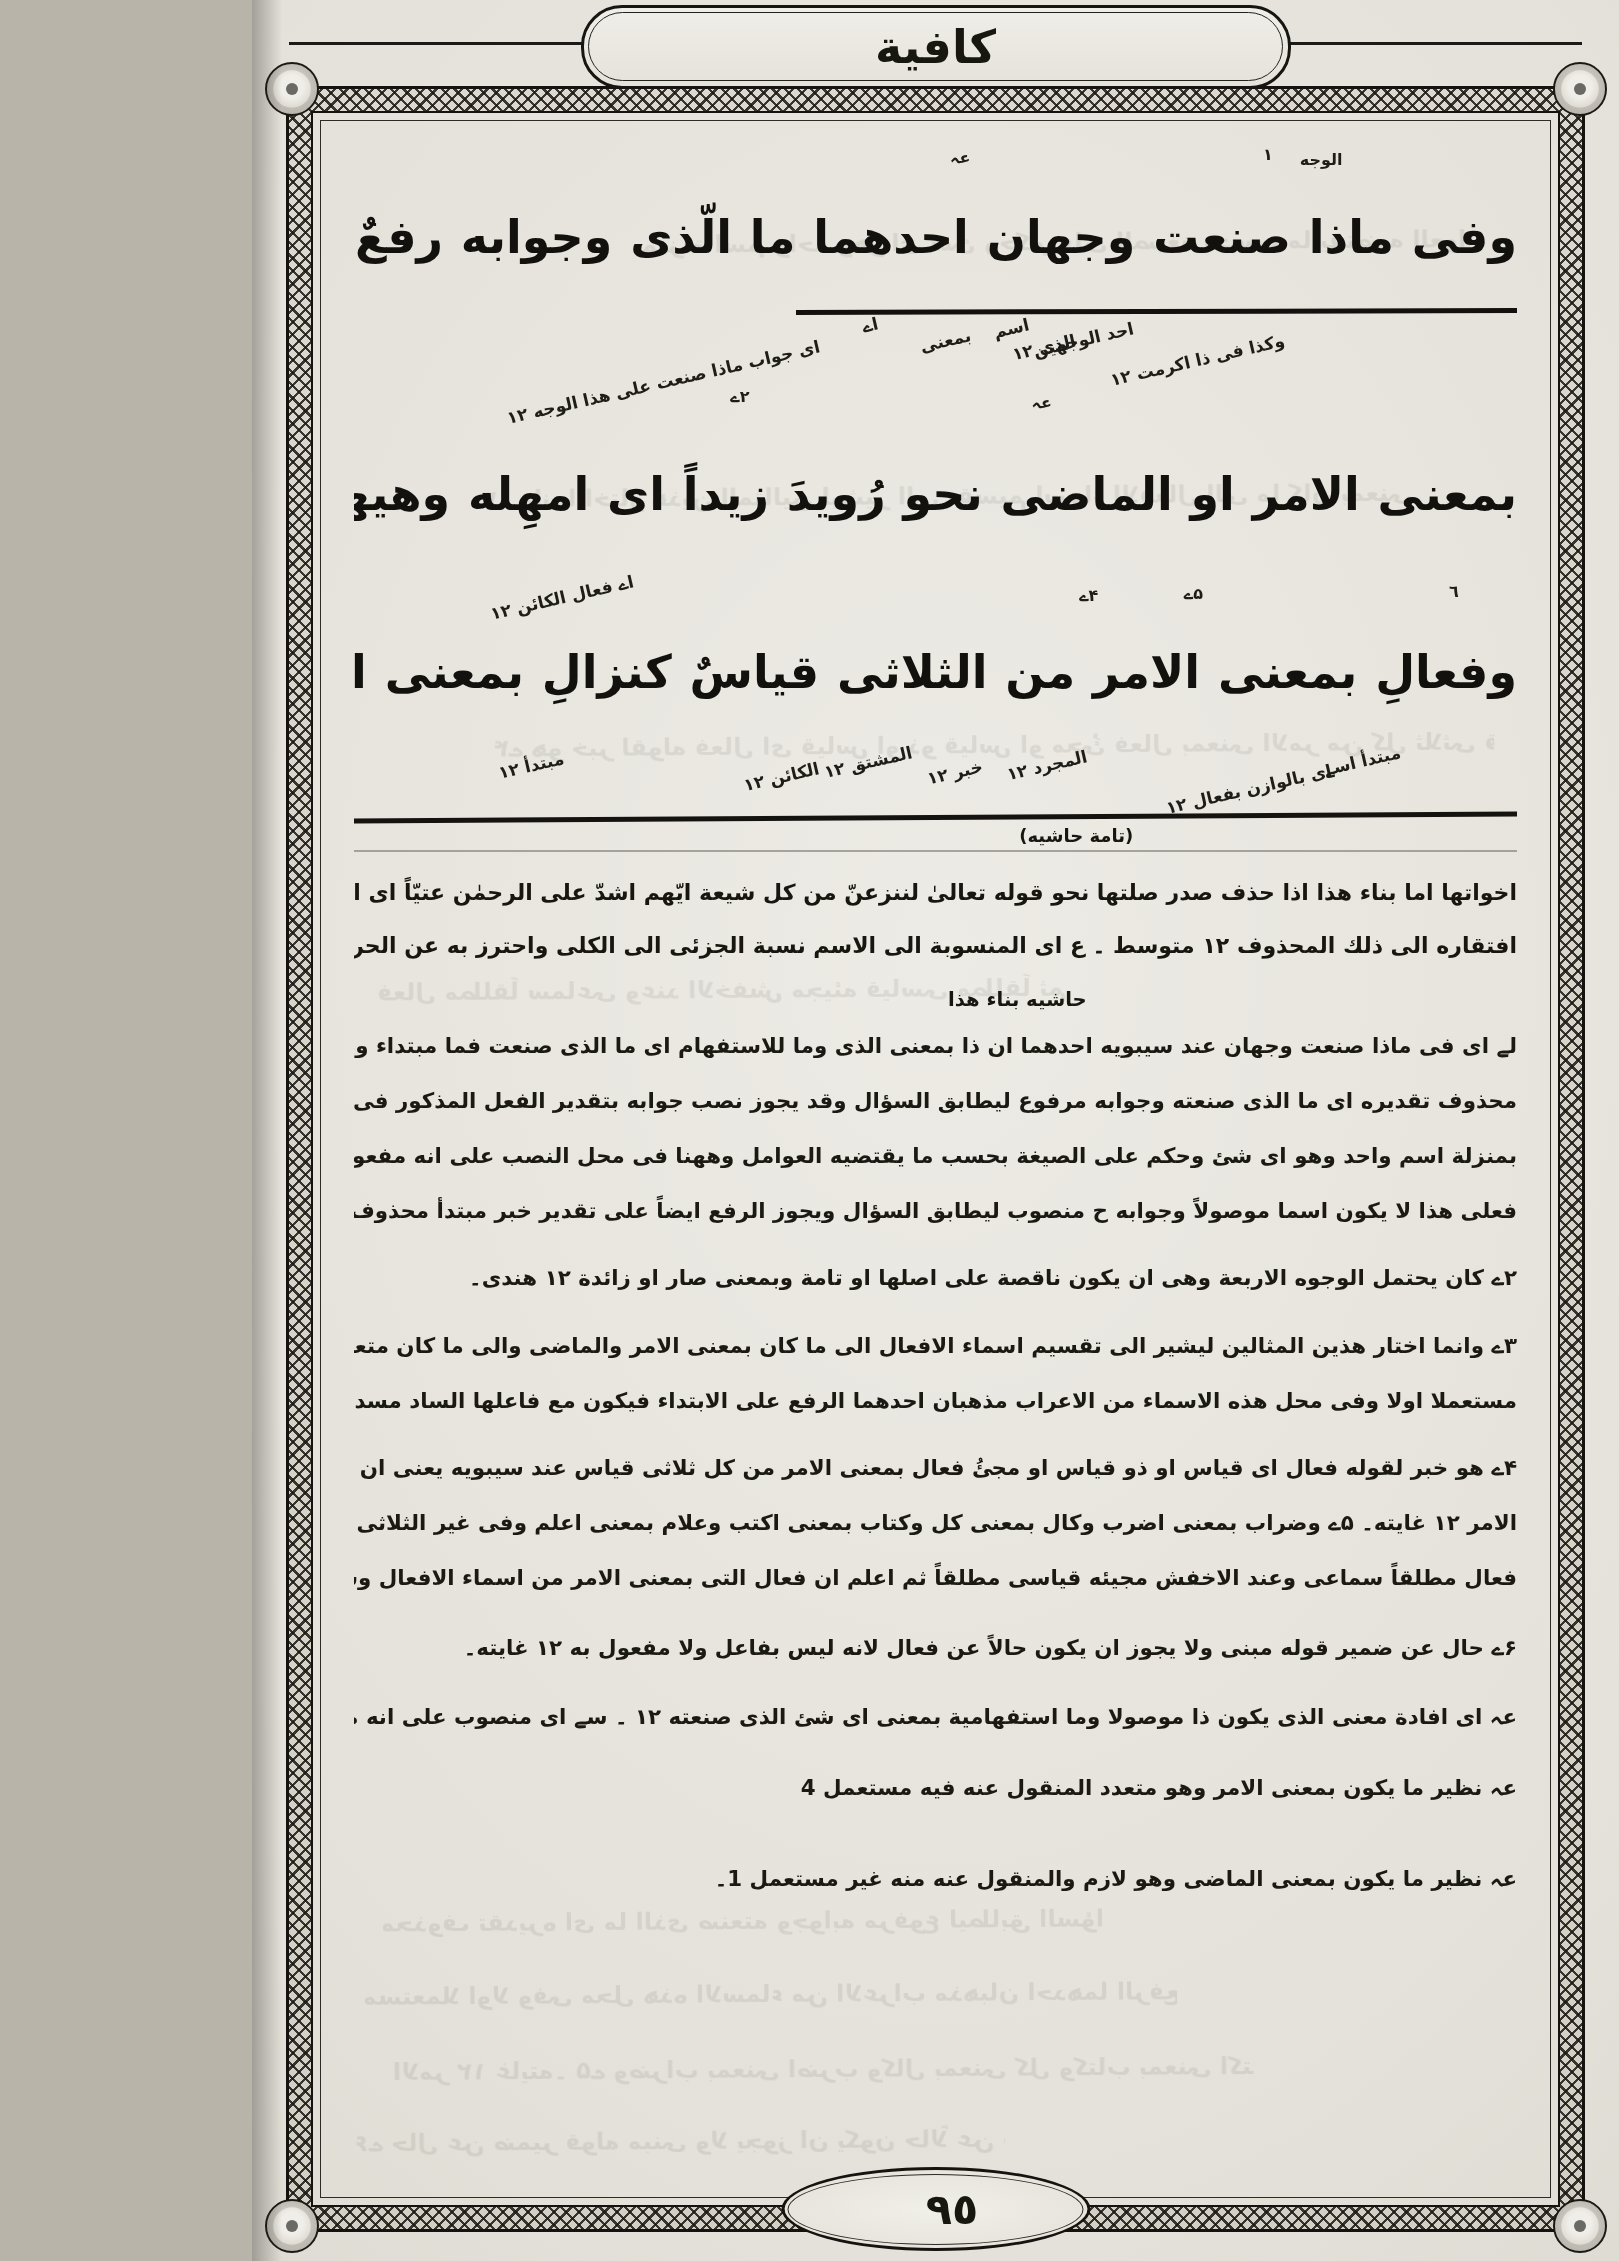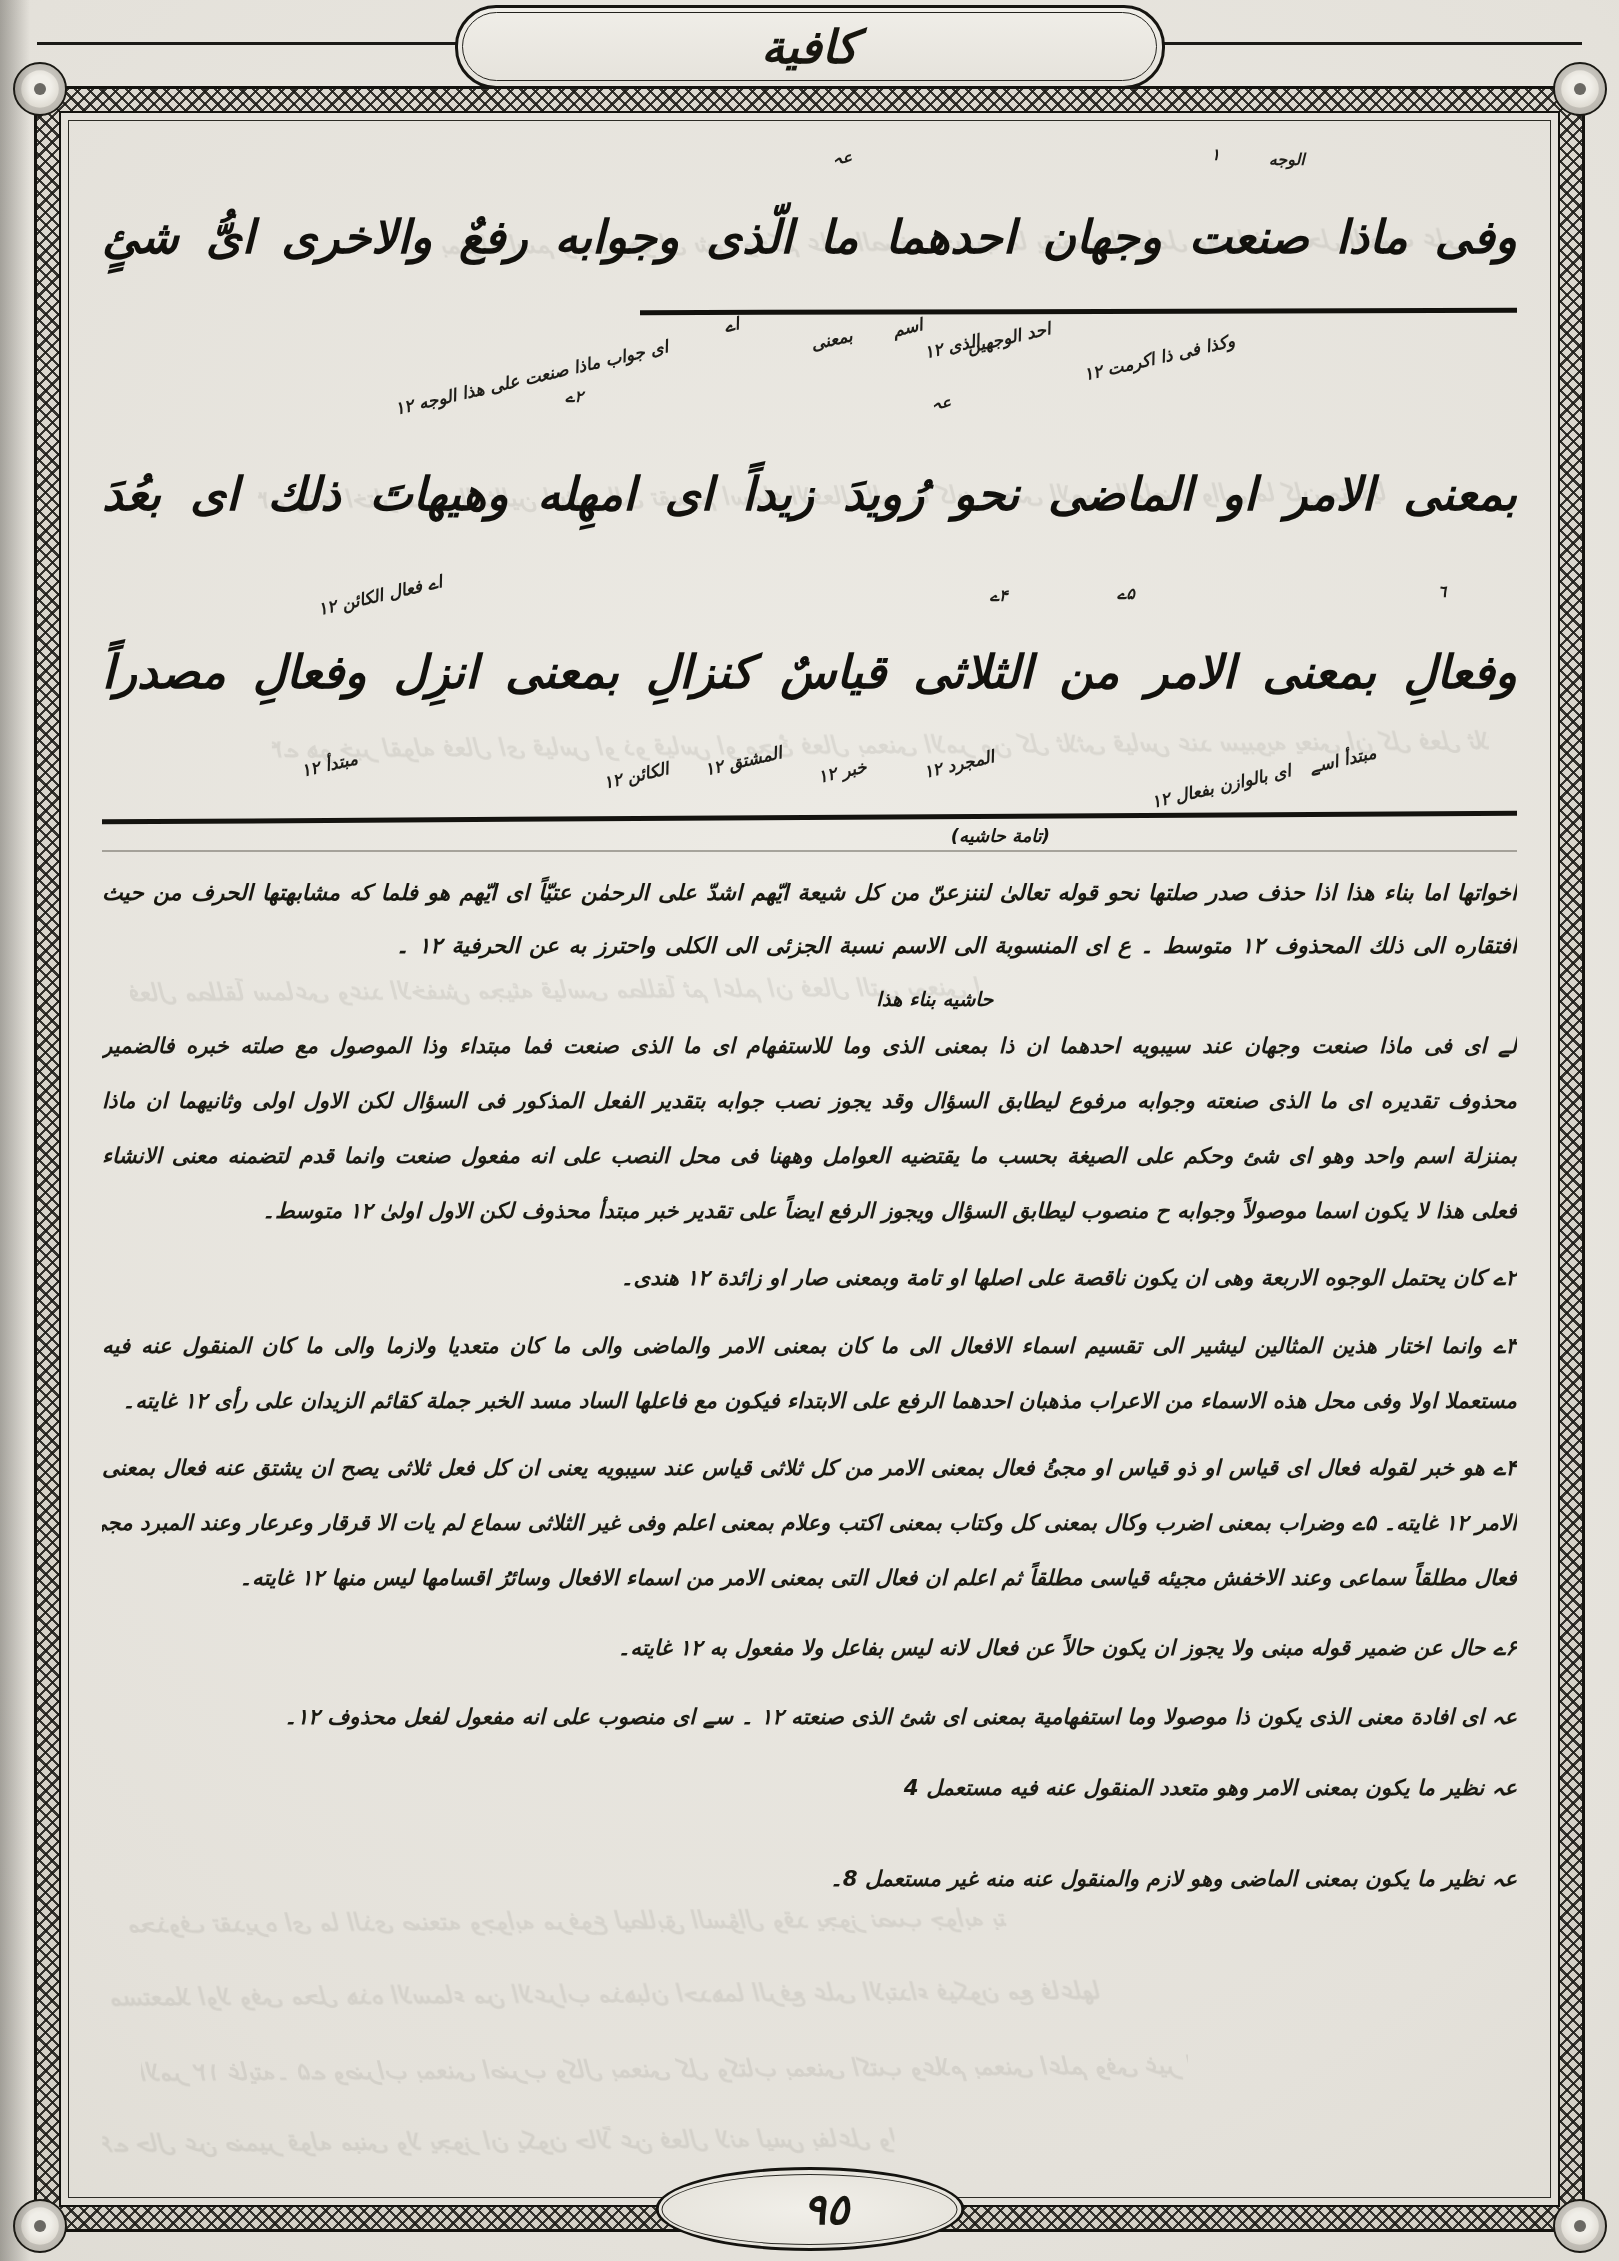--- a/index.html
+++ b/index.html
@@ -2,24 +2,23 @@
 <html lang="ar" dir="rtl" style="font-size:14.3px"><head>
 <meta charset="utf-8">
 <style>
   html,body{margin:0;padding:0;}
   body{
     width:1619px;height:2262px;
     font-family:"DejaVu Sans", sans-serif;
     background:#b8b4aa;
   }
   .page{
-    position:absolute;inset:0;width:1619px;height:2262px;overflow:hidden;
+    position:absolute;inset:0;width:1367px;height:2262px;overflow:hidden;
     background:radial-gradient(125% 105% at 50% 42%, #edebe5 0%, #e4e1da 55%, #d2cfc6 100%);
     color:#17160f;
-    font-style:italic;
   }
   .page::before{ 
     content:"";position:absolute;left:0;top:0;bottom:0;width:30px;z-index:8;
     background:linear-gradient(90deg, rgba(40,38,32,.35), rgba(40,38,32,0));
     pointer-events:none;
   }
   
   .top-rule{position:absolute;top:42px;left:37px;right:37px;height:2.7px;background:#1b1a17;}
   .cartouche{
     position:absolute;top:4.5px;left:50%;transform:translateX(-50%);
@@ -196,21 +195,21 @@
           <div class="h-line end">فعلى هذا لا يكون اسما موصولاً وجوابه ح منصوب ليطابق السؤال ويجوز الرفع ايضاً على تقدير خبر مبتدأ محذوف لكن الاول اولىٰ ١٢ متوسط۔</div>
           <div class="h-line end mt14">۲ے كان يحتمل الوجوه الاربعة وهى ان يكون ناقصة على اصلها او تامة وبمعنى صار او زائدة ١٢ هندى۔</div>
           <div class="h-line mt14">۳ے وانما اختار هذين المثالين ليشير الى تقسيم اسماء الافعال الى ما كان بمعنى الامر والماضى والى ما كان متعديا ولازما والى ما كان المنقول عنه فيه</div>
           <div class="h-line end">مستعملا اولا وفى محل هذه الاسماء من الاعراب مذهبان احدهما الرفع على الابتداء فيكون مع فاعلها الساد مسد الخبر جملة كقائم الزيدان على رأى ١٢ غايته۔</div>
           <div class="h-line mt14">۴ے هو خبر لقوله فعال اى قياس او ذو قياس او مجئُ فعال بمعنى الامر من كل ثلاثى قياس عند سيبويه يعنى ان كل فعل ثلاثى يصح ان يشتق عنه فعال بمعنى</div>
           <div class="h-line">الامر ١٢ غايته۔ ۵ے وضراب بمعنى اضرب وكال بمعنى كل وكتاب بمعنى اكتب وعلام بمعنى اعلم وفى غير الثلاثى سماع لم يات الا قرقار وعرعار وعند المبرد مجئ</div>
           <div class="h-line end">فعال مطلقاً سماعى وعند الاخفش مجيئه قياسى مطلقاً ثم اعلم ان فعال التى بمعنى الامر من اسماء الافعال وسائرُ اقسامها ليس منها ١٢ غايته۔</div>
           <div class="h-line end mt16">۶ے حال عن ضمير قوله مبنى ولا يجوز ان يكون حالاً عن فعال لانه ليس بفاعل ولا مفعول به ١٢ غايته۔</div>
           <div class="h-line end mt16">عہ اى افادة معنى الذى يكون ذا موصولا وما استفهامية بمعنى اى شئ الذى صنعته ١٢ ۔ سے اى منصوب على انه مفعول لفعل محذوف ١٢۔</div>
           <div class="h-line short mt18" style="padding-left:44%;">عہ نظير ما يكون بمعنى الامر وهو متعدد المنقول عنه فيه مستعمل 4</div>
-          <div class="h-line short mt40" style="padding-left:38%;">عہ نظير ما يكون بمعنى الماضى وهو لازم والمنقول عنه منه غير مستعمل 8۔</div>
+          <div class="h-line short mt40" style="padding-left:38%;">عہ نظير ما يكون بمعنى الماضى وهو لازم والمنقول عنه منه غير مستعمل 1۔</div>
 
         </div>
       </div>
     </div>
   </div>
 
   <div class="rosette tl"></div>
   <div class="rosette tr"></div>
   <div class="rosette bl"></div>
   <div class="rosette br"></div>

